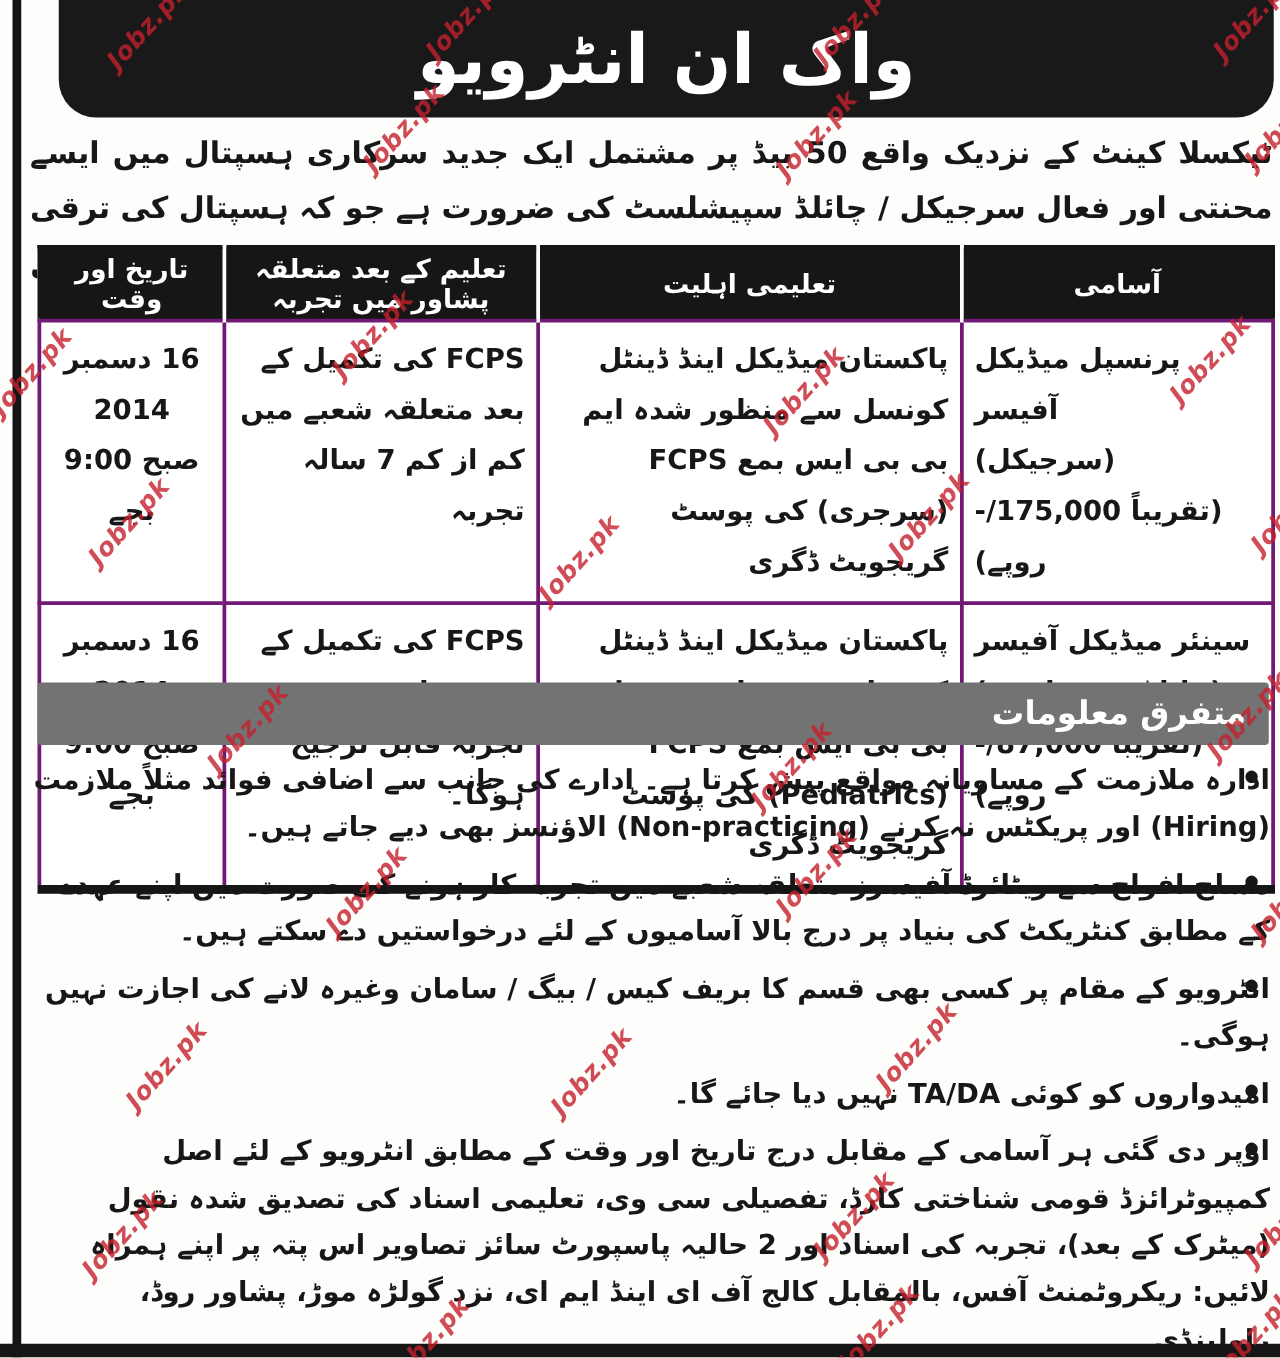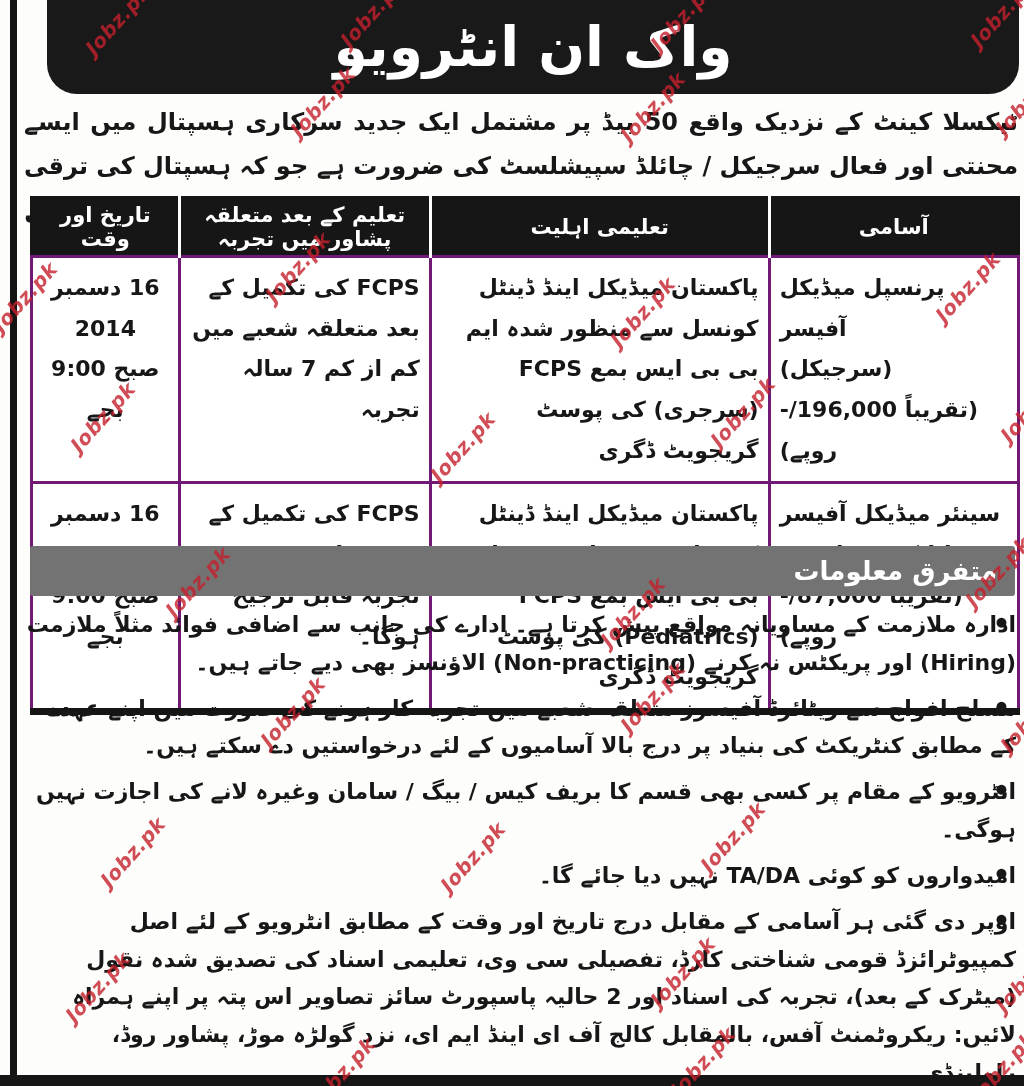--- a/index.html
+++ b/index.html
@@ -116,21 +116,21 @@
         <th>تعلیم کے بعد متعلقہ پشاور میں تجربہ</th>
         <th>تاریخ اور وقت</th>
       </tr>
     </thead>
     <tbody>
       <tr>
         <td>
           <div class="pos-cell">
             <span>پرنسپل میڈیکل آفیسر</span>
             <span>(سرجیکل)</span>
-            <span>(تقریباً 196,000/- روپے)</span>
+            <span>(تقریباً 175,000/- روپے)</span>
           </div>
         </td>
         <td class="edu-cell">پاکستان میڈیکل اینڈ ڈینٹل کونسل سے منظور شدہ ایم بی بی ایس بمع FCPS (سرجری) کی پوسٹ گریجویٹ ڈگری</td>
         <td class="exp-cell">FCPS کی تکمیل کے بعد متعلقہ شعبے میں کم از کم 7 سالہ تجربہ</td>
         <td class="date-cell">
           <div>16 دسمبر 2014</div>
           <div>صبح 9:00 بجے</div>
         </td>
       </tr>
       <tr>

